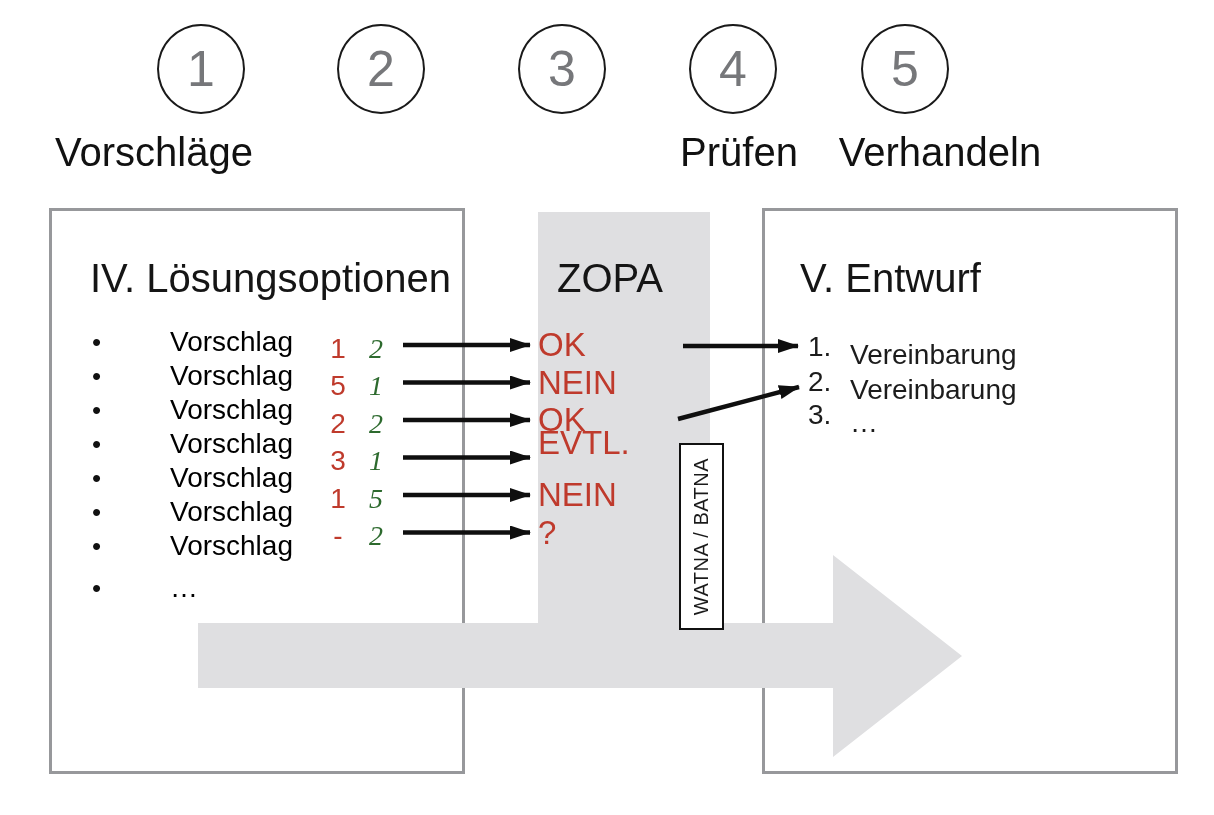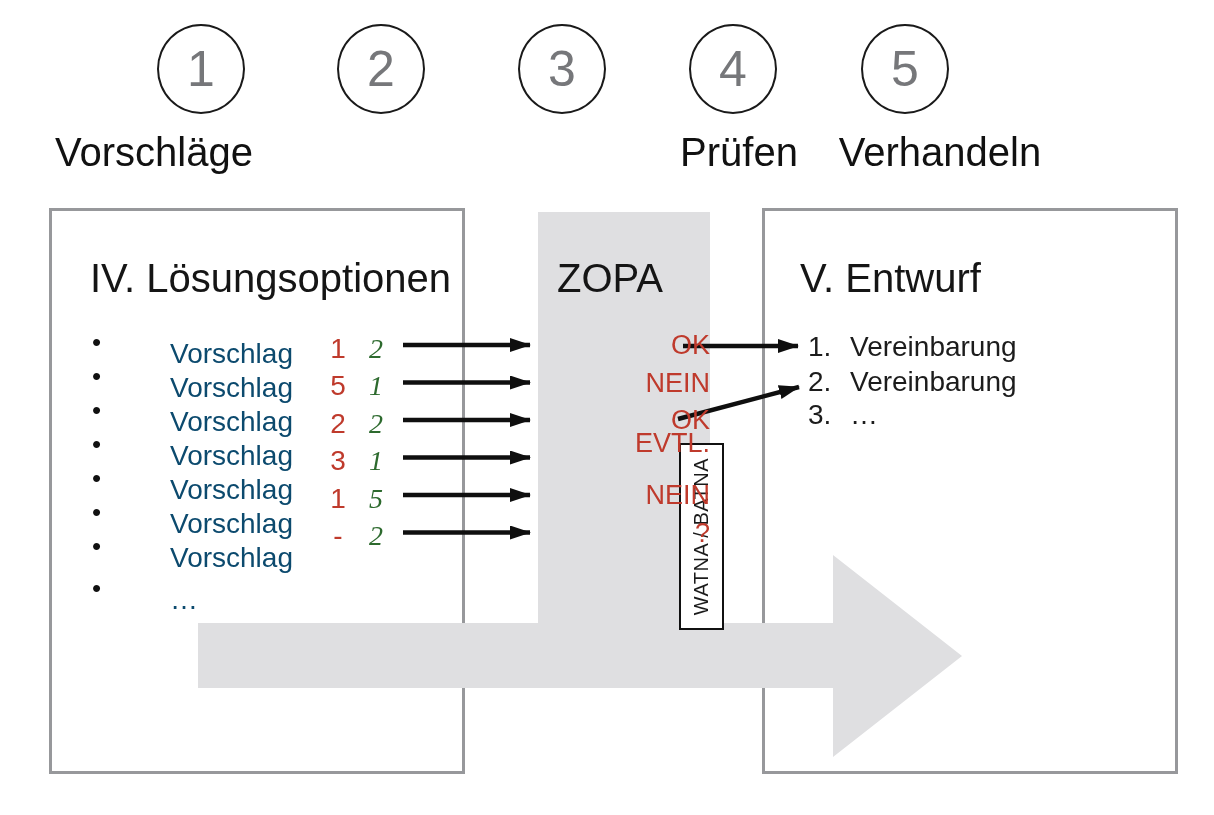--- a/index.html
+++ b/index.html
@@ -19,39 +19,39 @@
   }
   
   .big-box{
     position:absolute;top:208px;width:416px;height:566px;border:3px solid #97989b;
     box-sizing:border-box;background:#fff;z-index:0;
   }
   .box-title{position:absolute;font-size:40px;color:#151515;white-space:nowrap;z-index:4;}
   
   .l-row{position:absolute;left:92px;width:250px;height:34px;line-height:34px;display:flex;font-size:28px;z-index:4;}
   .l-row .bullet{width:78px;font-size:26px;color:#111;}
-  .l-row .lbl{color:#0c4a6e;white-space:nowrap;margin-top:12px;}
+  .l-row .lbl{color:#000000;white-space:nowrap;}
   .rating-red{position:absolute;left:318px;width:40px;height:34px;line-height:34px;text-align:center;
     font-size:28px;color:#bf3a2c;z-index:4;}
   .rating-green{position:absolute;left:356px;width:40px;height:34px;line-height:34px;text-align:center;
     font-size:28px;color:#2d6a2e;font-family:"Liberation Serif","DejaVu Serif",serif;font-style:italic;z-index:4;}
   
   .zopa-title{position:absolute;left:538px;top:256px;width:144px;text-align:center;font-size:40px;color:#151515;z-index:4;}
-  .zopa-result{position:absolute;left:538px;width:172px;height:34px;line-height:34px;text-align:right;
-    font-size:27px;color:#bf3a2c;z-index:4;}
+  .zopa-result{position:absolute;left:538px;width:172px;height:34px;line-height:34px;text-align:left;
+    font-size:33px;color:#bf3a2c;z-index:4;}
   
   .watna{
     position:absolute;left:679px;top:443px;width:45px;height:187px;background:#fff;border:2.5px solid #111;
     box-sizing:border-box;display:flex;align-items:center;justify-content:center;z-index:2;
   }
   .watna span{transform:rotate(-90deg);white-space:nowrap;font-size:20px;color:#1a1a1a;letter-spacing:.5px;}
   
   .r-row{position:absolute;left:808px;width:300px;height:34px;line-height:34px;display:flex;font-size:28px;z-index:4;}
   .r-row .num{width:42px;color:#1c1c1c;}
-  .r-row .lbl{color:#1c1c1c;white-space:nowrap;}
+  .r-row .lbl{color:#1c1c1c;white-space:nowrap;margin-top:8px;}
   svg.layer{position:absolute;left:0;top:0;pointer-events:none;}
   #bg-layer{z-index:1;}
   #arrow-layer{z-index:3;}
 </style>
 </head>
 <body>
 
 <div id="canvas">
 
   <div class="step-circle" style="left:157px">

